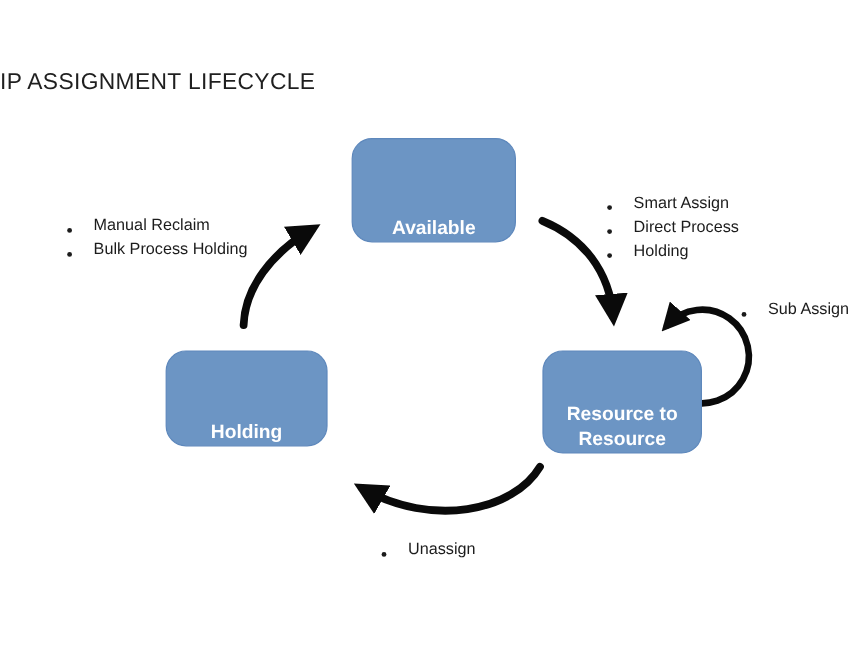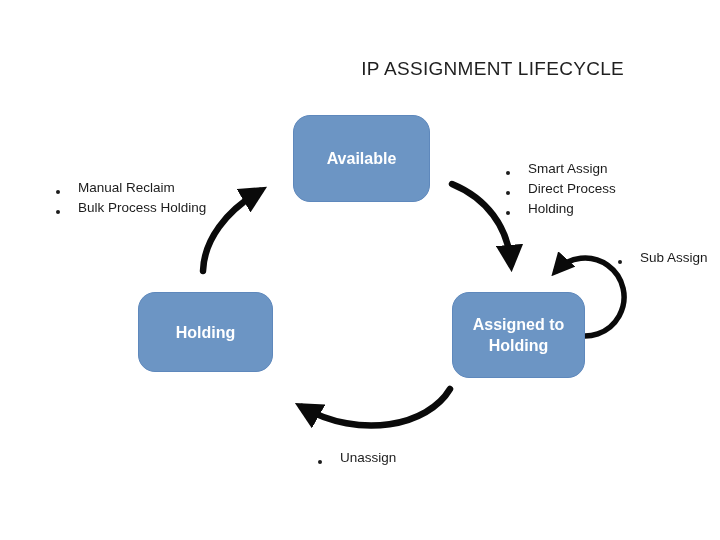--- a/index.html
+++ b/index.html
@@ -16,40 +16,40 @@
     overflow: hidden;
   }
   #arrow-layer {
     position: absolute;
     left: 0; top: 0;
     width: 720px; height: 540px;
     z-index: 1;
   }
   .title {
     position: absolute;
-    left: 12px; top: 57px;
+    left: 0; top: 57px;
     width: 612px;
-    text-align: right;
+    text-align: left;
     font-size: 19px;
     line-height: 24px;
     letter-spacing: 0.3px;
     color: #1f1f1f;
     z-index: 2;
   }
   .node {
     position: absolute;
     background: #6c95c4;
     border: 1px solid #5e88bc;
     border-radius: 17px;
     color: #ffffff;
     font-weight: bold;
     font-size: 16px;
     line-height: 21px;
     display: flex;
-    align-items: center;
+    align-items: flex-end;
     justify-content: center;
     text-align: center;
     padding: 0 12px;
     box-sizing: border-box;
     z-index: 2;
   }
   #node-available { left: 293px; top: 115px; width: 137px; height: 87px; }
   #node-assigned  { left: 452px; top: 292px; width: 133px; height: 86px; }
   #node-holding   { left: 138px; top: 292px; width: 135px; height: 80px; }
   .bullet-list {
@@ -89,21 +89,21 @@
     <path d="M 450 389 C 428 426 360 440 302 407" fill="none" stroke="#0a0a0a" stroke-width="6.5" stroke-linecap="round" marker-end="url(#ah)"></path>
     <path d="M 203 271 C 204 240 226 211 260 191" fill="none" stroke="#0a0a0a" stroke-width="6.5" stroke-linecap="round" marker-end="url(#ah)"></path>
   </svg>
 
   <div class="title">IP ASSIGNMENT LIFECYCLE</div>
 
   <div class="node" id="node-available">
     <span>Available</span>
   </div>
   <div class="node" id="node-assigned">
-    <span>Assigned to Holding</span>
+    <span>Resource to Resource</span>
   </div>
   <div class="node" id="node-holding">
     <span>Holding</span>
   </div>
 
   <div class="bullet-list" id="list-assign-methods">
     <div class="li">
       <span class="dot"></span>
       <span class="txt">Smart Assign</span>
     </div>

